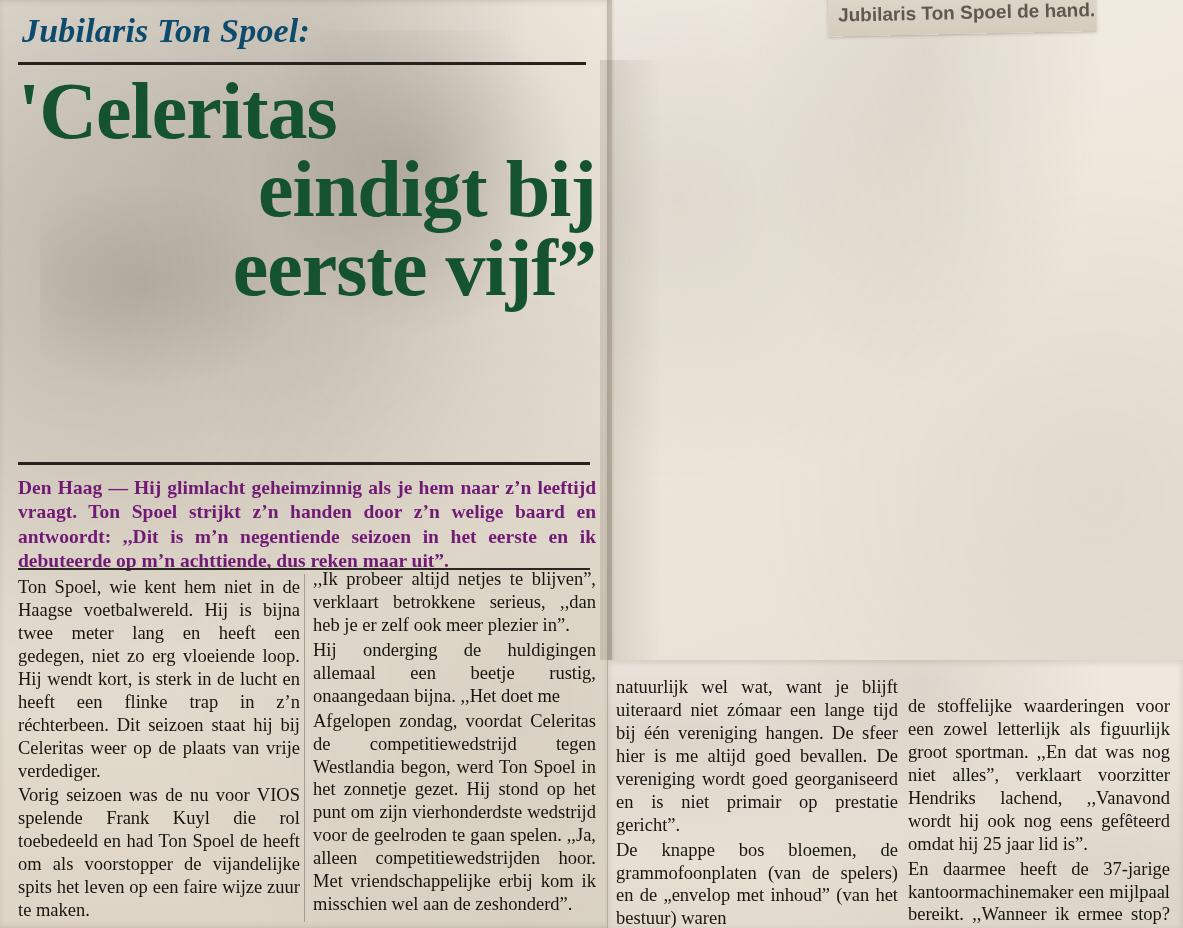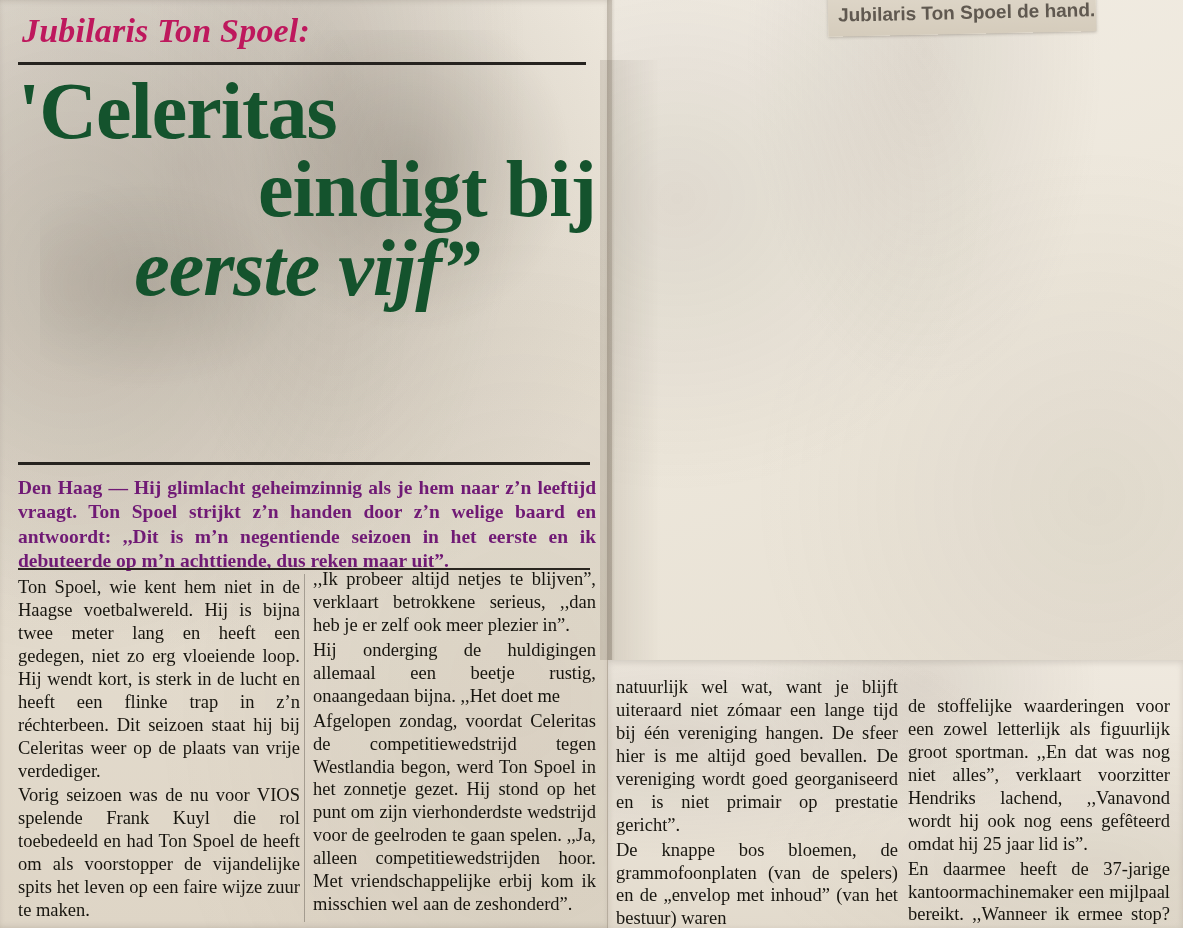--- a/index.html
+++ b/index.html
@@ -88,21 +88,21 @@
   }
 
   
   #kicker {
     position: absolute;
     left: 22px; top: 12px;
     font-family: "Liberation Serif", serif;
     font-style: italic;
     font-weight: bold;
     font-size: 34px;
-    color: #be185d;
+    color: #0c4a6e;
     letter-spacing: 0.2px;
   }
   #rule-top {
     position: absolute;
     left: 18px; top: 62px;
     width: 568px; height: 3px;
     background: #26231f;
   }
 
   #headline {
@@ -111,21 +111,21 @@
     width: 578px;
     font-family: "Liberation Serif", serif;
     font-weight: bold;
     font-size: 80px;
     line-height: 0.98;
     color: #14532d;
     letter-spacing: -1px;
   }
   #headline .l1 { display: block; text-align: left; }
   #headline .l2 { display: block; text-align: right; }
-  #headline .l3 { display: block; text-align: center; font-style: italic; }
+  #headline .l3 { display: block; text-align: right; }
 
   #rule-bottom {
     position: absolute;
     left: 18px; top: 462px;
     width: 572px; height: 3px;
     background: #26231f;
   }
 
   
   #lead {

